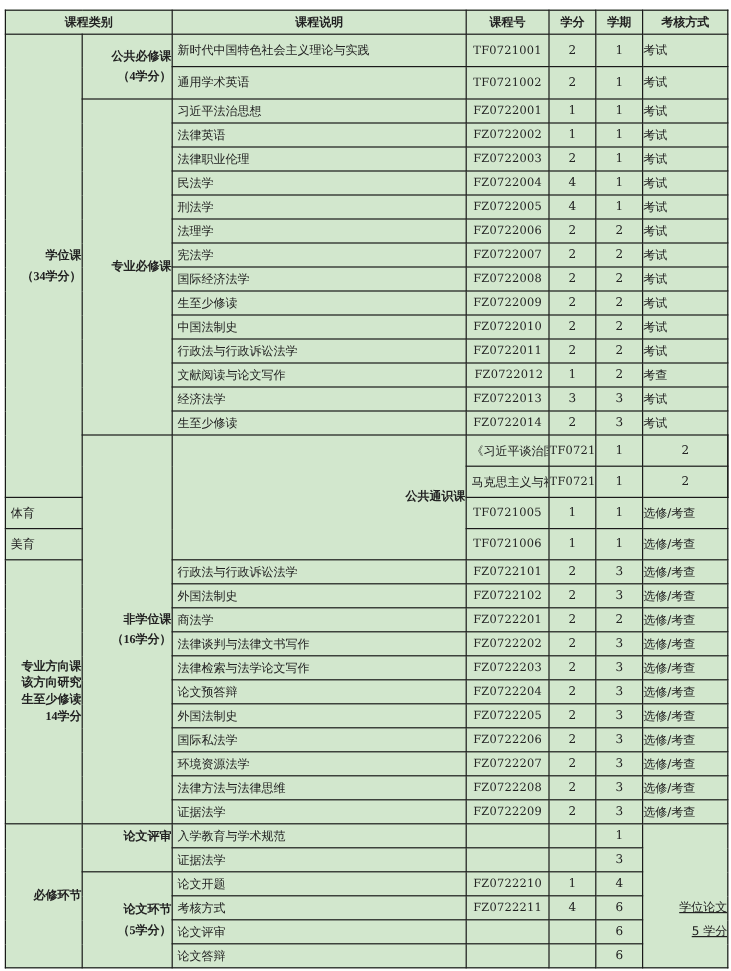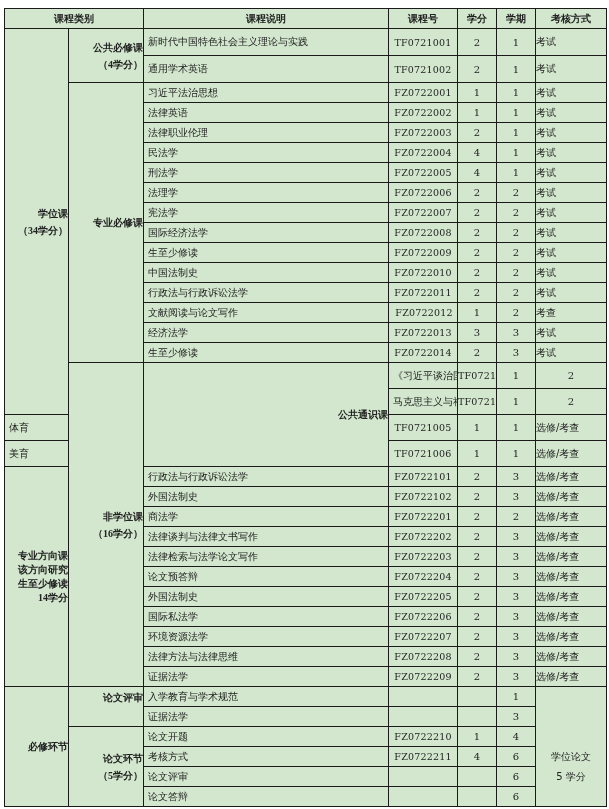--- a/index.html
+++ b/index.html
@@ -9,22 +9,22 @@
           background: #d2e7cd; table-layout: fixed; width: 602px; }
   td, th { border: 1px solid #1a1a1a; padding: 0; font-size: 10px; color: #222;
            overflow: hidden; white-space: nowrap; }
   th { height: 19px; font-weight: bold; text-align: center; font-family: "DejaVu Sans", "Liberation Sans", sans-serif; font-size: 10px; }
   td.cat1, td.cat2 { font-weight: bold; text-align: right; white-space: normal; line-height: 17px;
                      font-family: Liberation Serif, serif; font-size: 10px; }
   td.desc { padding-left: 4px; font-family: Liberation Mono, monospace; font-size: 10px; }
   td.code { text-align: center; font-size: 9.5px; letter-spacing: 0.2px; margin-left: 32px; }
   td.num { text-align: center; }
   td.exam { text-align: left; font-family: "DejaVu Sans", "Liberation Sans", sans-serif; font-size: 10px; }
-  td.exam-merged { text-align: center; white-space: normal; line-height: 20px;
-                   font-family: "DejaVu Sans", "Liberation Sans", sans-serif; }
+  td.exam-merged { text-align: right; white-space: normal; line-height: 20px;
+                   font-family: "DejaVu Sans", "Liberation Sans", sans-serif; text-decoration: underline; }
   tr.h27 td { height: 26px; }
   tr.h20 td { height: 19px; }
   tr.h26 td { height: 25px; }
   .sub { display: block; }
 </style>
 </head>
 <body>
 
 <table>
   <colgroup>

